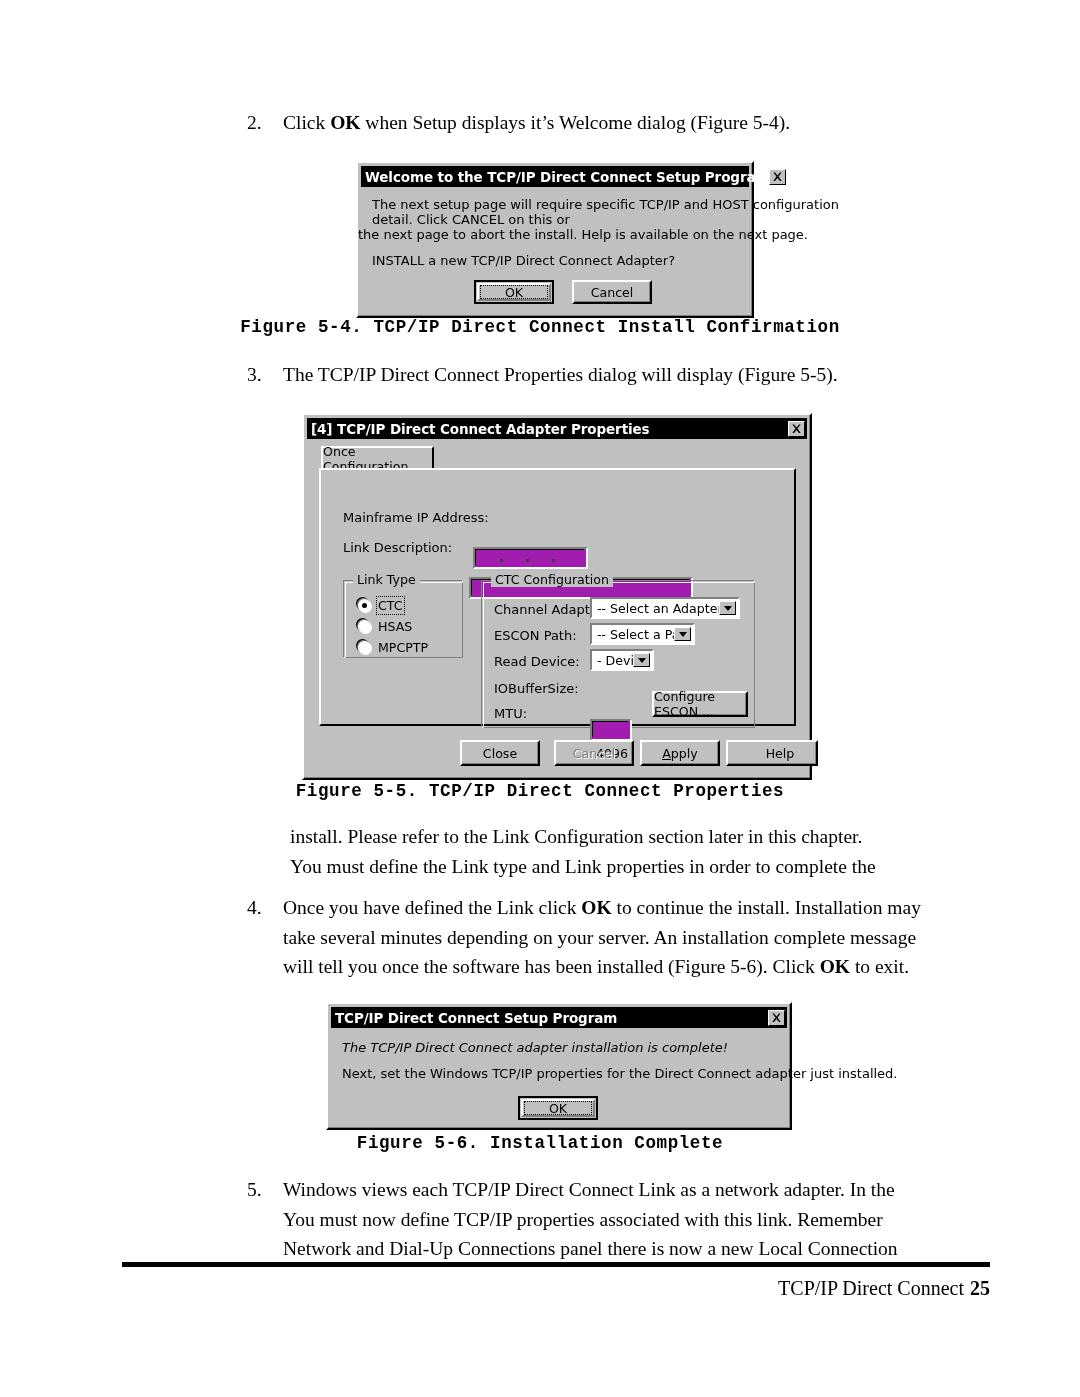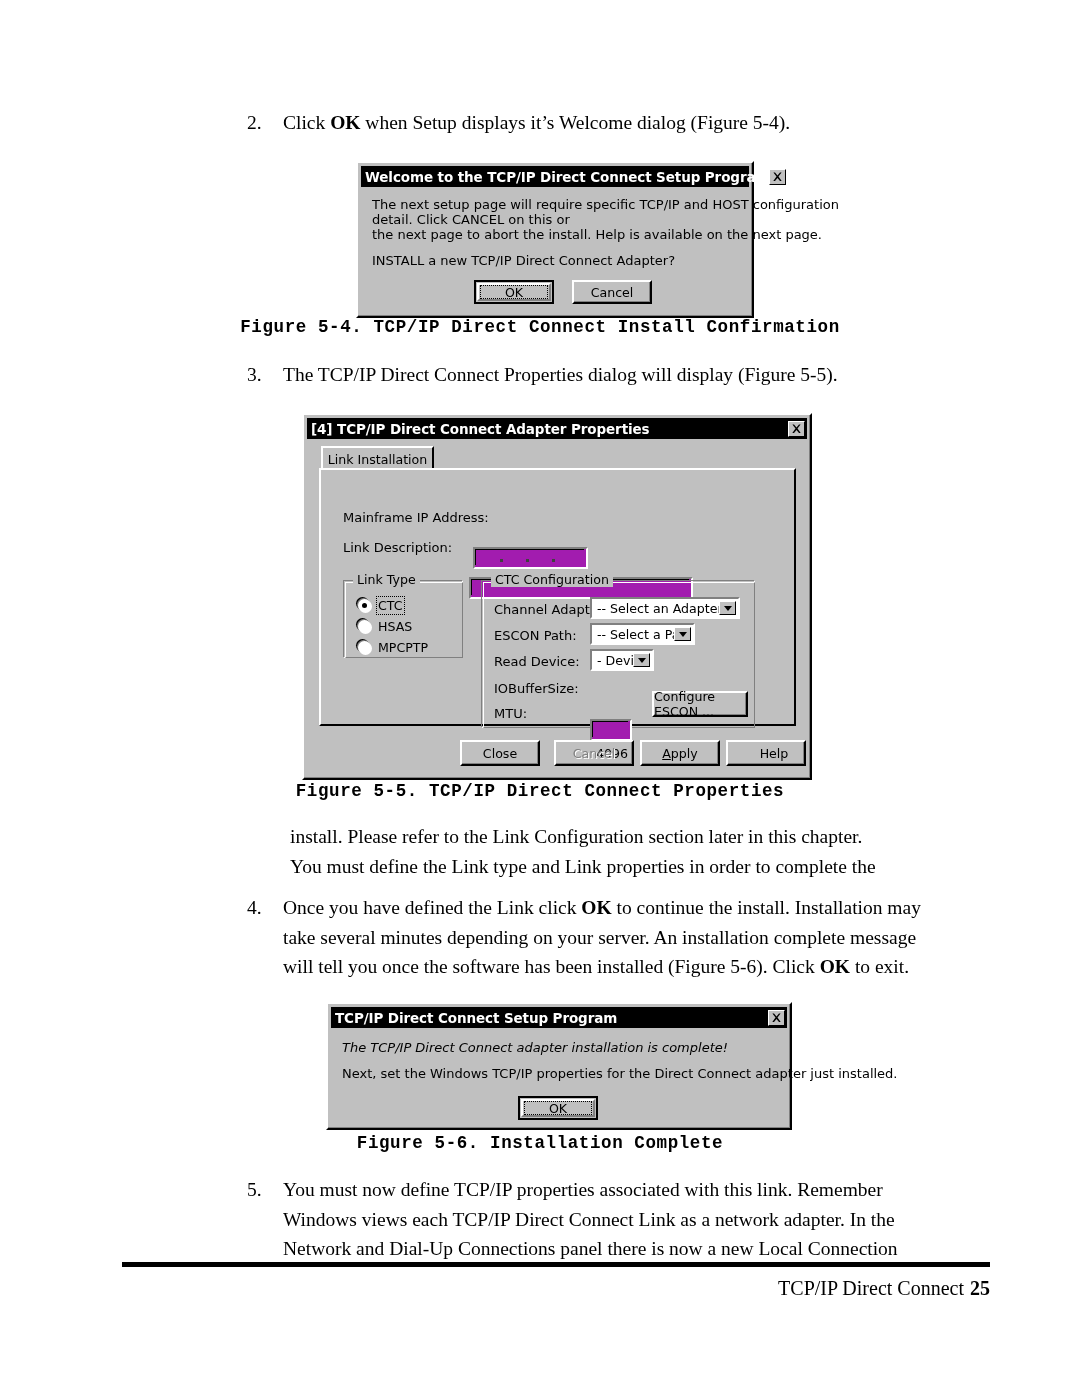--- a/index.html
+++ b/index.html
@@ -241,21 +241,21 @@
       <span class="tt">Welcome to the TCP/IP Direct Connect Setup Program</span>
       <span class="closebtn">
         <svg width="11" height="10" viewBox="0 0 11 10" aria-hidden="true">
           <path d="M1.4 0.6 L3 0.6 L5.5 3.4 L8 0.6 L9.6 0.6 L6.5 4.6 L9.7 9 L8 9 L5.5 5.9 L3 9 L1.3 9 L4.5 4.6 Z" fill="#000"></path>
         </svg>
       </span>
     </div>
 
     <div class="dlgtext" style="left:14px;top:34px;">The next setup page will require specific TCP/IP and HOST configuration</div>
     <div class="dlgtext" style="left:14px;top:49px;">detail.  Click CANCEL on this or</div>
-    <div class="dlgtext" style="left:14px;top:64px;text-align:center;">the next page to abort the install.  Help is available on the next page.</div>
+    <div class="dlgtext" style="left:0;top:64px;text-align:center;">the next page to abort the install.  Help is available on the next page.</div>
     <div class="dlgtext" style="left:14px;top:90px;">INSTALL a new TCP/IP Direct Connect Adapter?</div>
 
     <div class="btn default" style="left:116px;top:117px;width:80px;height:24px;">
       <span class="face"></span>
       <span class="focusring"></span>
       <span class="lbl">OK</span>
     </div>
     <div class="btn" style="left:214px;top:117px;width:80px;height:24px;">
       <span class="bev"></span>
       <span class="lbl">Cancel</span>
@@ -275,21 +275,21 @@
     <div class="titlebar">
       <span class="tt">[4] TCP/IP Direct Connect Adapter Properties</span>
       <span class="closebtn">
         <svg width="11" height="10" viewBox="0 0 11 10" aria-hidden="true">
           <path d="M1.4 0.6 L3 0.6 L5.5 3.4 L8 0.6 L9.6 0.6 L6.5 4.6 L9.7 9 L8 9 L5.5 5.9 L3 9 L1.3 9 L4.5 4.6 Z" fill="#000"></path>
         </svg>
       </span>
     </div>
 
     <div class="tab" style="left:17px;top:31px;width:113px;height:24px;">
-      <span>Link Installation</span>
+      <span>Once Configuration</span>
     </div>
     <div class="tabpanel" style="left:15px;top:53px;width:477px;height:258px;">
 
       <div class="dlgtext" style="left:22px;top:40px;">Mainframe IP Address:</div>
       <div class="field" style="left:152px;top:33px;width:115px;height:22px;">
         <span class="shadow"></span>
         <span class="shadow2"></span>
         <span class="ipdots">
           <i style="left:25px;"></i>
             <i style="left:51px;"></i>
@@ -379,21 +379,21 @@
       <span class="lbl">Close</span>
     </div>
     <div class="btn disabled" style="left:250px;top:325px;width:80px;height:26px;">
       <span class="bev"></span>
       <span class="lbl">Cancel</span>
     </div>
     <div class="btn" style="left:336px;top:325px;width:80px;height:26px;">
       <span class="bev"></span>
       <span class="lbl"><u>A</u><span>pply</span></span>
     </div>
-    <div class="btn" style="left:422px;top:325px;width:80px;height:26px;padding-left:16px;">
+    <div class="btn" style="left:422px;top:325px;width:92px;height:26px;padding-left:16px;">
       <span class="bev"></span>
       <span class="lbl">Help</span>
     </div>
   </div>
 
   <div class="caption" style="top:781px;">Figure 5-5. TCP/IP Direct Connect Properties</div>
 
   <div class="para noind" style="left:247px;top:822px;width:760px;">
     <span class="body">install.  Please refer to the Link Configuration section later in this chapter.</span>
     <span class="body">You must define the Link type and Link properties in order to complete the</span>
@@ -425,22 +425,22 @@
       <span class="face"></span>
       <span class="focusring"></span>
       <span class="lbl">OK</span>
     </div>
   </div>
 
   <div class="caption" style="top:1133px;">Figure 5-6. Installation Complete</div>
 
   <div class="para" style="left:247px;top:1175px;width:760px;">
     <span class="num">5.</span>
+    <span class="body">Windows views each TCP/IP Direct Connect Link as a network adapter.  In the</span>
     <span class="body">You must now define TCP/IP properties associated with this link.  Remember</span>
-    <span class="body">Windows views each TCP/IP Direct Connect Link as a network adapter.  In the</span>
     <span class="body">Network and Dial-Up Connections panel there is now a new Local Connection</span>
   </div>
 
   <div class="footer-rule"></div>
   <div class="footer-text">
     <span>TCP/IP Direct Connect</span><span class="pg">25</span>
   </div>
 
 </div>
 

